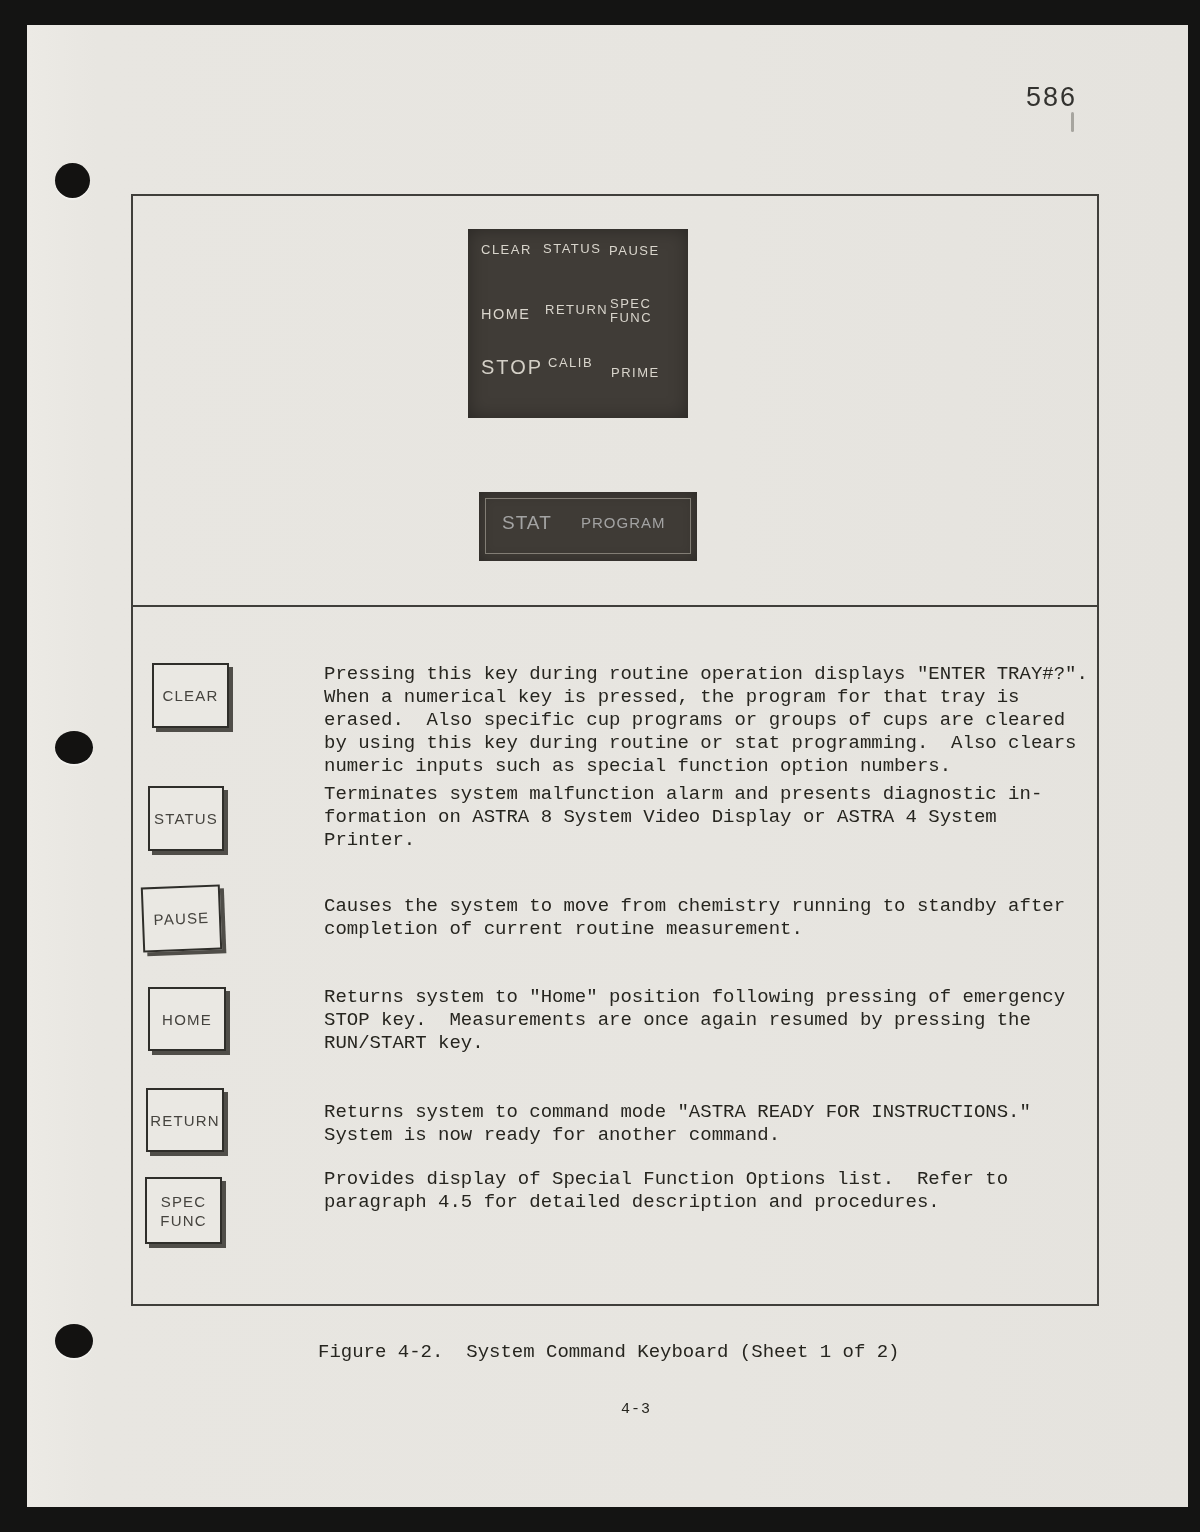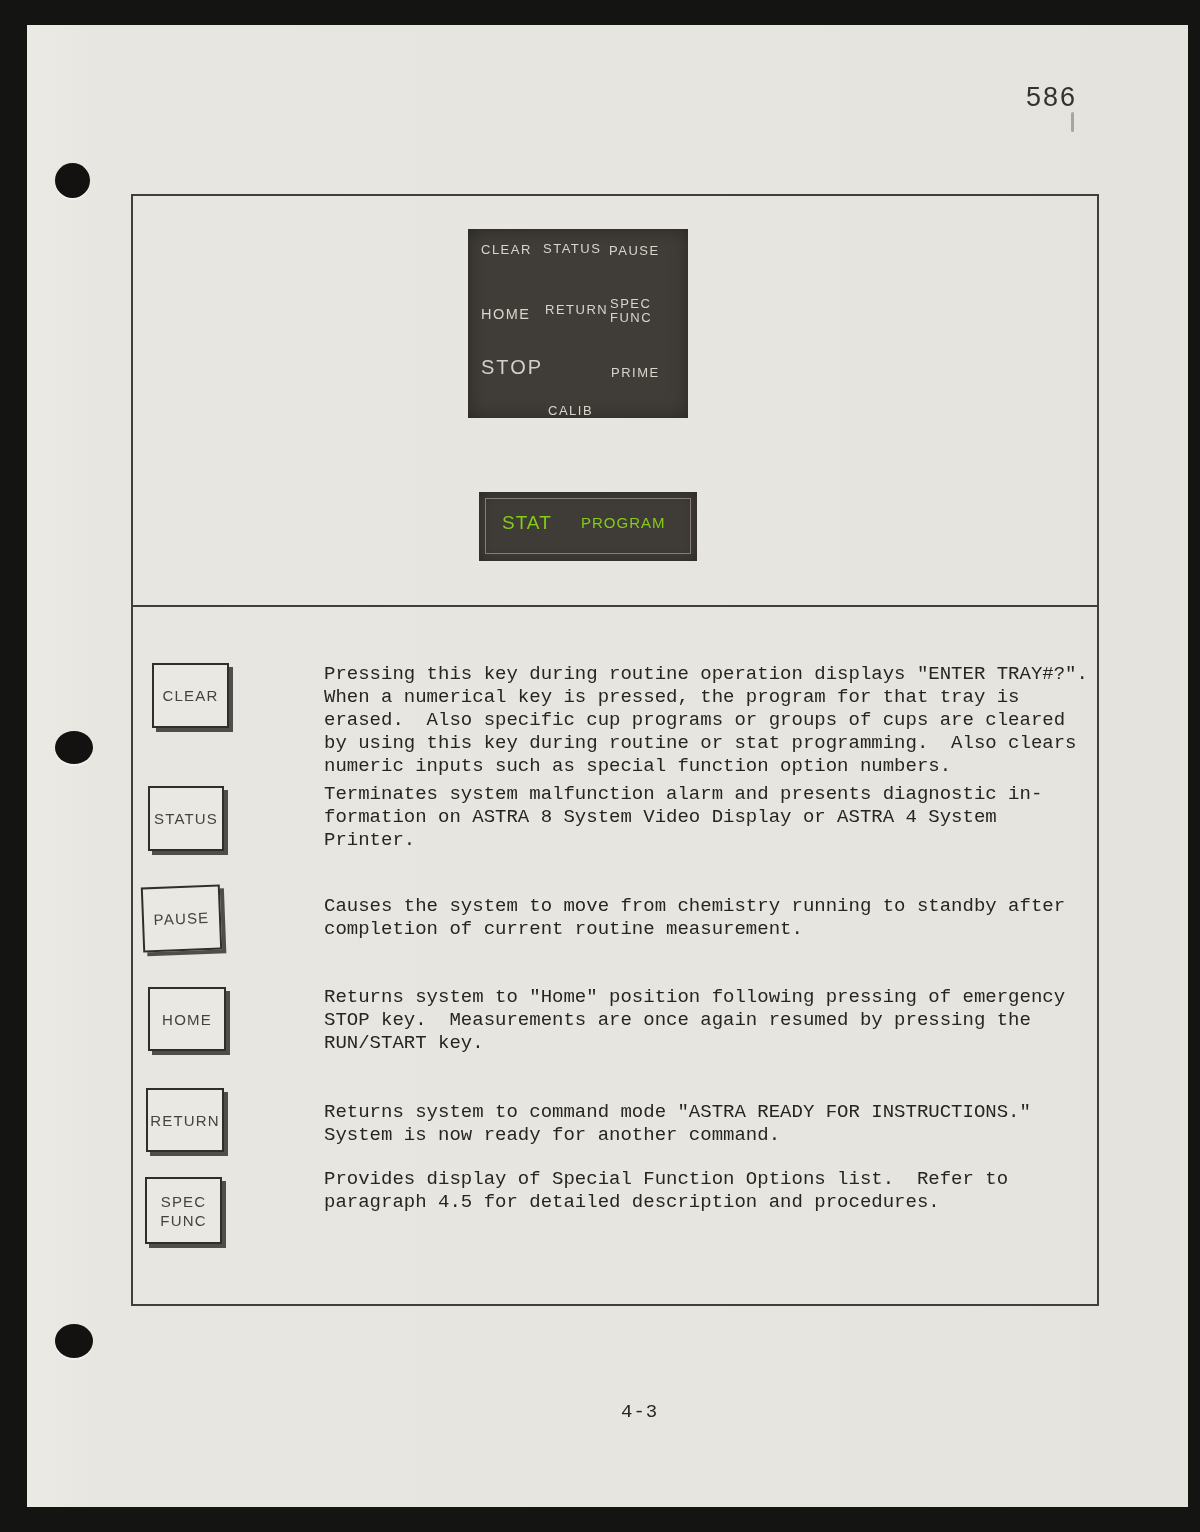--- a/index.html
+++ b/index.html
@@ -43,34 +43,34 @@
     position:absolute;color:#d9d5cc;font-size:13px;letter-spacing:1.5px;
     white-space:pre-line;line-height:14px;
   }
   .kl-clear {left:13px; top:14px;}
   .kl-status{left:75px; top:13px;}
   .kl-pause {left:141px;top:15px;}
   .kl-home  {left:13px; top:78px;font-size:14.5px;}
   .kl-return{left:77px; top:74px;}
   .kl-spec  {left:142px;top:68px;}
   .kl-stop  {left:13px; top:131px;font-size:20px;letter-spacing:2px;font-weight:400;color:#d4d0c7;}
-  .kl-calib {left:80px; top:127px;margin-top:48px;}
+  .kl-calib {left:80px; top:127px;}
   .kl-prime {left:143px;top:137px;}
   
   .stat-panel{
     position:absolute;left:479px;top:492px;width:218px;height:69px;
     background:#3f3b36;
     box-shadow:inset 0 0 14px rgba(0,0,0,0.3);
   }
   .stat-panel-inner{
     position:absolute;left:6px;top:6px;right:6px;bottom:7px;
     border:1px solid rgba(215,210,198,0.45);
   }
   .stat-label{
-    position:absolute;color:#84cc16;letter-spacing:1px;
+    position:absolute;color:#a3a3a3;letter-spacing:1px;
   }
   .sl-stat{left:23px;top:20px;font-size:19px;}
   .sl-program{left:102px;top:22px;font-size:15px;}
   
   .keycap{
     position:absolute;
     background:#eae8e3;
     border:2.5px solid #2f2e2a;
     box-shadow:4px 4px 0 0 #504e49;
     display:flex;align-items:center;justify-content:center;
@@ -99,21 +99,21 @@
   .d3{top:895px;}
   .d4{top:986px;}
   .d5{top:1101px;}
   .d6{top:1168px;}
   .figure-caption{
     position:absolute;left:318px;top:1341px;
     font-size:19px;white-space:pre;
   }
   .footer-page-number{
     position:absolute;left:621px;top:1401px;
-    font-size:19px;letter-spacing:1px;
+    font-size:15px;letter-spacing:1px;
   }
   
   .scan-mark{
     position:absolute;left:1071px;top:112px;width:3px;height:20px;
     background:rgba(90,88,82,0.45);border-radius:2px;
   }
 </style>
 </head>
 <body>
 
@@ -164,19 +164,20 @@
   <div class="desc mono d3" style="left:297px;top:870px;">Causes the system to move from chemistry running to standby after
 completion of current routine measurement.</div>
   <div class="desc mono d4" style="left:297px;top:961px;">Returns system to "Home" position following pressing of emergency
 STOP key.  Measurements are once again resumed by pressing the
 RUN/START key.</div>
   <div class="desc mono d5" style="left:297px;top:1076px;">Returns system to command mode "ASTRA READY FOR INSTRUCTIONS."
 System is now ready for another command.</div>
   <div class="desc mono d6" style="left:297px;top:1143px;">Provides display of Special Function Options list.  Refer to
 paragraph 4.5 for detailed description and procedures.</div>
 
+  <div class="figure-caption mono" style="left:291px;top:1316px;">Figure 4-2.  System Command Keyboard (Sheet 1 of 2)</div>
   <div class="footer-page-number mono" style="left:594px;top:1376px;">4-3</div>
 
 </div>
 
 <div class="hole h1"></div>
 <div class="hole h2"></div>
 <div class="hole h3"></div>
 
 </body></html>

